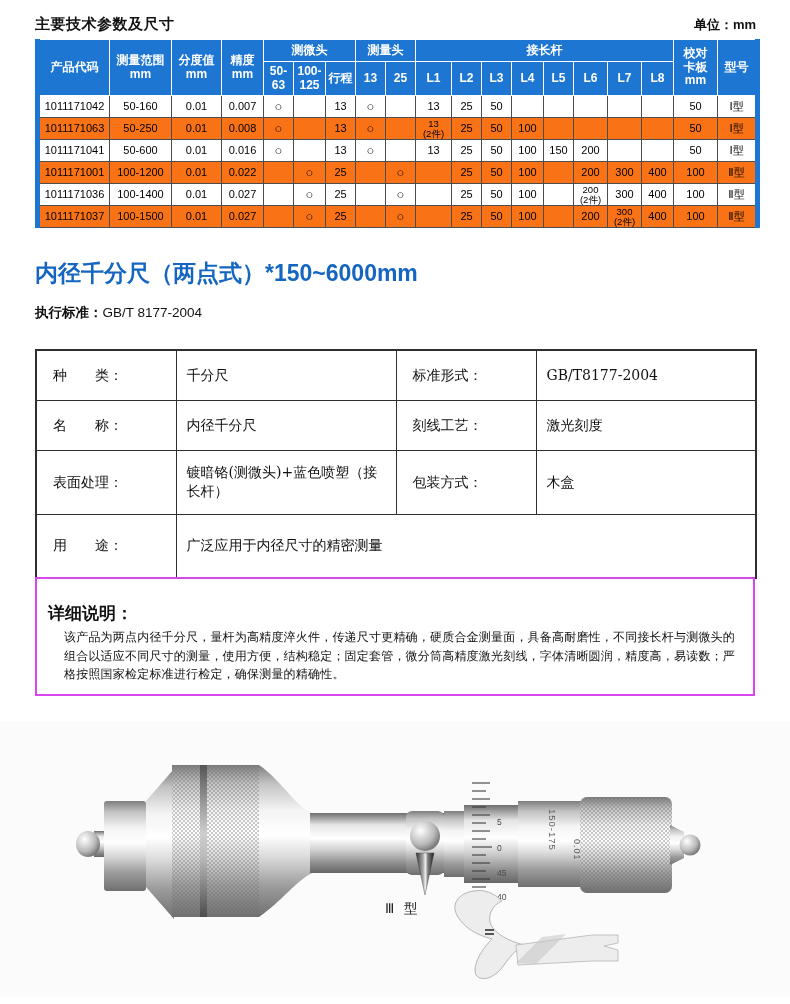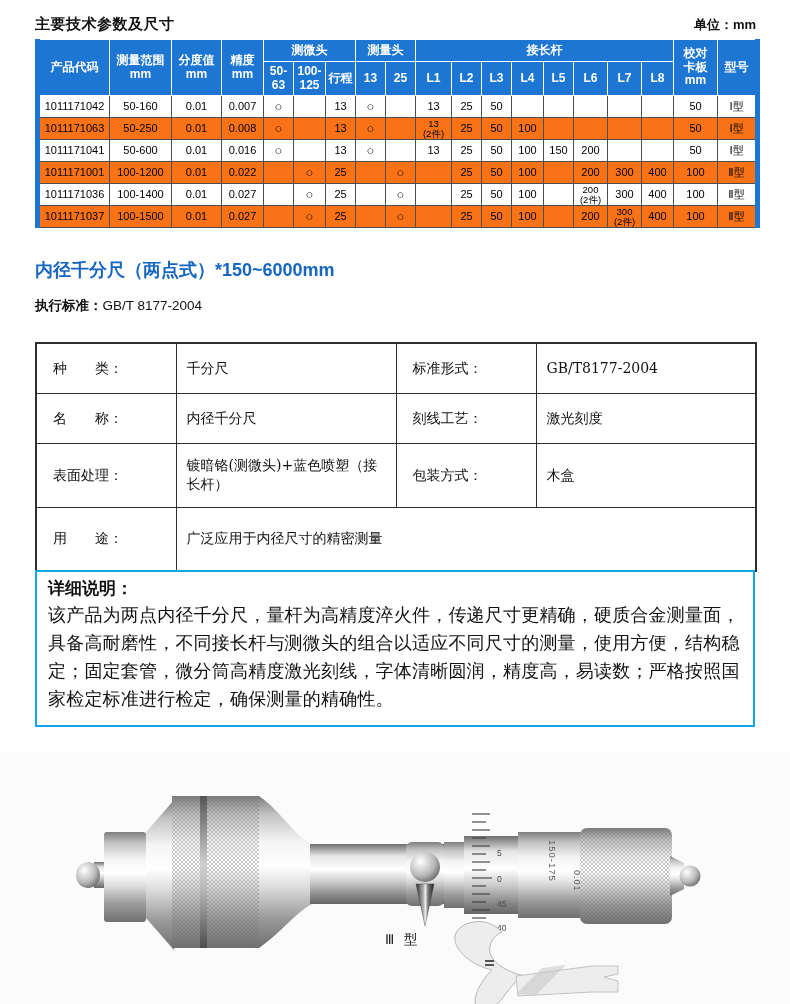--- a/index.html
+++ b/index.html
@@ -26,39 +26,39 @@
   table.spec thead tr.h2 th { height:34px;margin-left:25px; }
   table.spec td {
     border:1px solid #4d4d4d; background:#fff; font-size:11px; text-align:center;
     height:22px; padding:0; white-space:pre-line; line-height:1.05; color:#000;
   }
   table.spec tr.yellow td { background:#f97316; }
   table.spec td.sm { font-size:9.5px; }
   table.spec td.circ { font-size:13px; }
 
   
-  .prod-title { margin:30px 0 0 35px; color:#1566c0; font-size:18px; font-weight:bold; }
+  .prod-title { margin:30px 0 0 35px; color:#1566c0; font-size:23px; font-weight:bold; }
   .standard-line { margin:15px 0 0 35px; font-size:13.5px; }
   .standard-line .lab { font-weight:bold;margin-top:24px; }
 
   
   table.dt { border-collapse:collapse; table-layout:fixed; width:720px; margin:27px 0 0 35px;
     font-family:"DejaVu Serif","Liberation Serif",serif; border:2px solid #2f2f2f; }
   table.dt td { border:1px solid #2f2f2f; font-size:14px; padding:4px 10px; vertical-align:middle;
     line-height:1.35; }
   table.dt td.lbl { padding-left:16px; }
   table.dt tr.r1 td, table.dt tr.r2 td { height:50px; }
   table.dt tr.r3 td { height:64px; }
   table.dt tr.r4 td { height:64px; }
 
   
-  .desc { width:720px; margin:-2px 0 0 35px; border:2px solid #0ea5e9;
-    padding:5px 11px 10px 11px; font-family:Liberation Mono, monospace; }
+  .desc { width:720px; margin:-2px 0 0 35px; border:2px solid #d946ef;
+    padding:23px 11px 10px 11px; font-family:Liberation Serif, serif; }
   .desc .head { font-size:17px; font-weight:bold; margin:0; }
-  .desc .body { font-size:18px; margin:3px 0 0 0; line-height:1.55; letter-spacing:0.2px; }
+  .desc .body { font-size:12px; margin:3px 0 0 16px; line-height:1.55; letter-spacing:0.2px; }
 
   
   .photo-wrap { margin-top:25px; }
   svg { display:block; }
 </style>
 </head>
 <body>
 
 <div class="topbar">
   <span class="sec-title">主要技术参数及尺寸</span>

